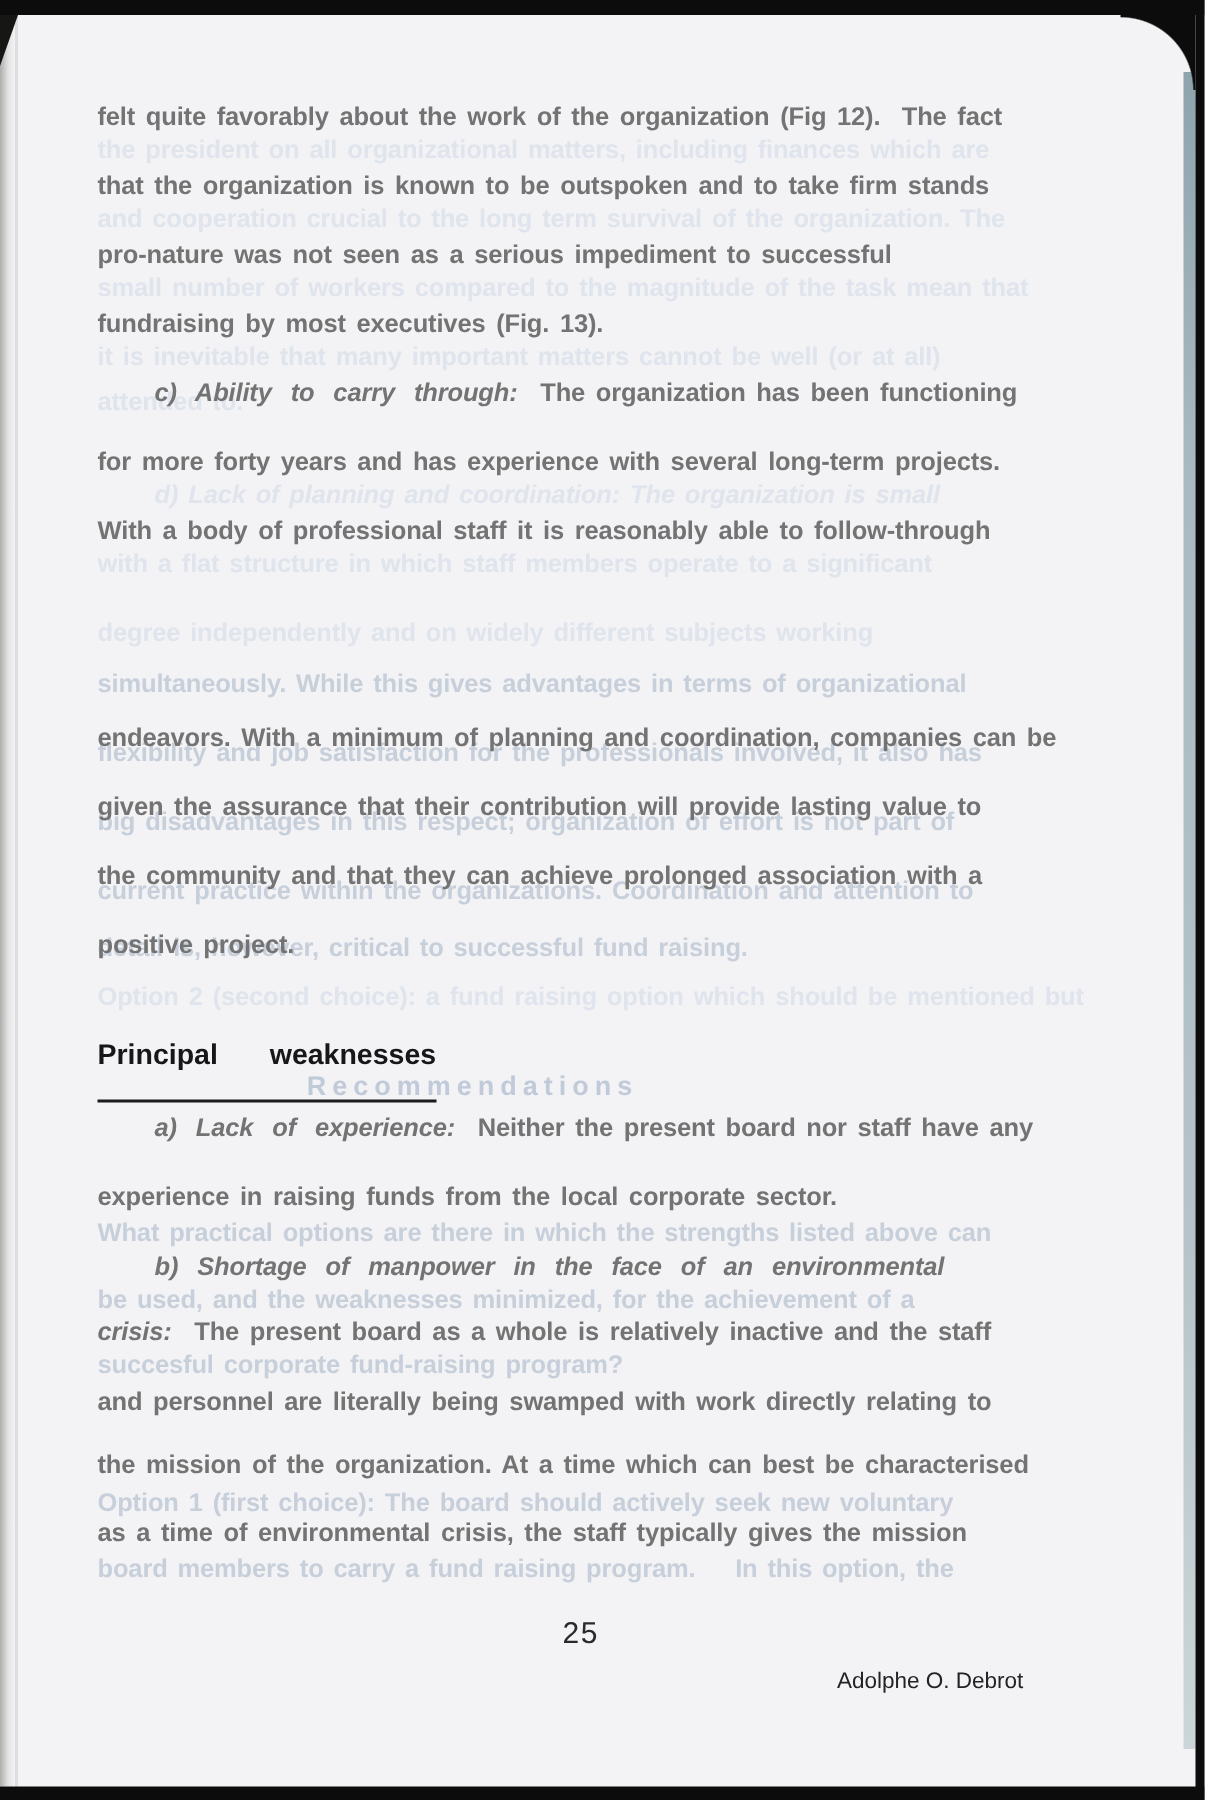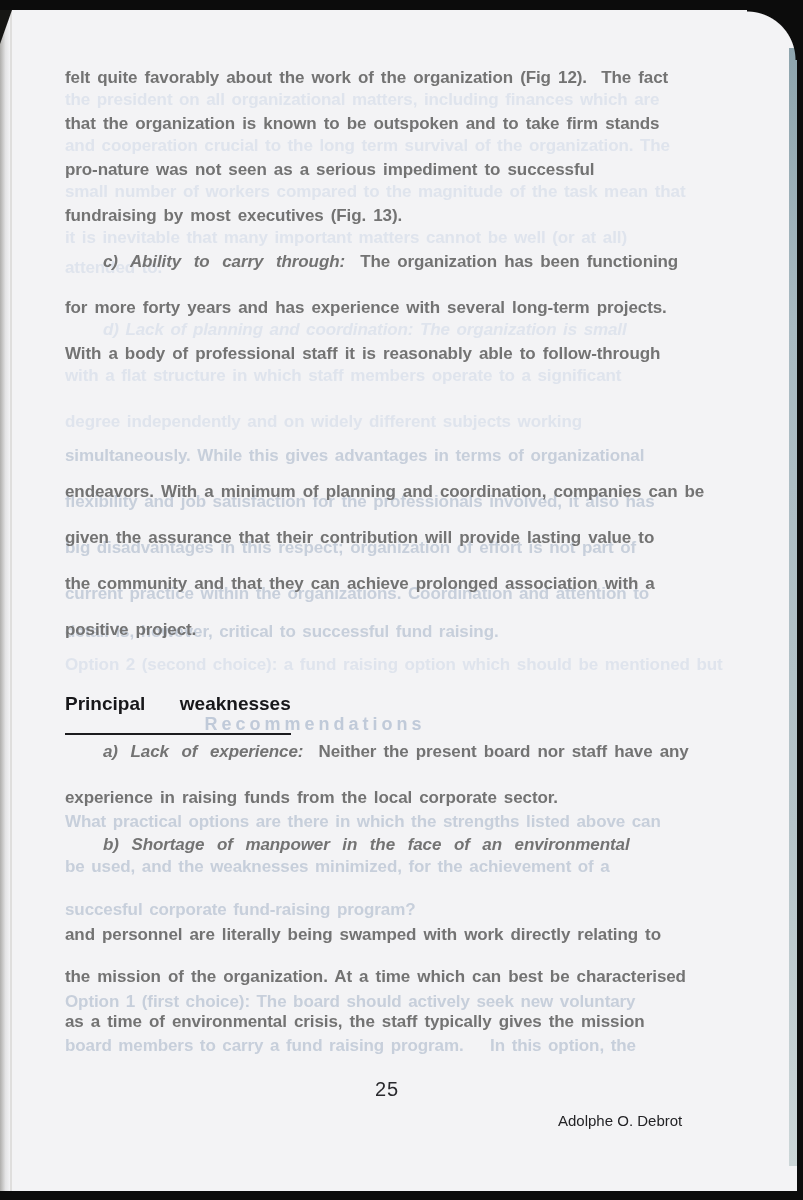--- a/index.html
+++ b/index.html
@@ -79,20 +79,21 @@
   <div class="line" style="top:482px"><span class="lead"></span><span>endeavors. With a minimum of planning and coordination, companies can be</span></div>
   <div class="line" style="top:528px"><span class="lead"></span><span>given the assurance that their contribution will provide lasting value to</span></div>
   <div class="line" style="top:574px"><span class="lead"></span><span>the community and that they can achieve prolonged association with a</span></div>
   <div class="line" style="top:620px"><span class="lead"></span><span>positive project.</span></div>
 
   <div class="heading">Principal  weaknesses</div>
 
   <div class="line indent" style="top:742px"><span class="lead">a) Lack of experience:</span><span> Neither the present board nor staff have any</span></div>
   <div class="line" style="top:788px"><span class="lead"></span><span>experience in raising funds from the local corporate sector.</span></div>
   <div class="line indent" style="top:835px"><span class="lead">b) Shortage of manpower in the face of an environmental</span><span></span></div>
+  <div class="line" style="top:878px"><span class="lead">crisis:</span><span> The present board as a whole is relatively inactive and the staff</span></div>
   <div class="line" style="top:925px"><span class="lead"></span><span>and personnel are literally being swamped with work directly relating to</span></div>
   <div class="line" style="top:967px"><span class="lead"></span><span>the mission of the organization. At a time which can best be characterised</span></div>
   <div class="line" style="top:1012px"><span class="lead"></span><span>as a time of environmental crisis, the staff typically gives the mission</span></div>
 
   <div class="pagenum">25</div>
   <div class="author">Adolphe O. Debrot</div>
 
   <div class="left-shade"></div>
   <div class="left-crease"></div>
   <div class="strip-right-blue"></div>

